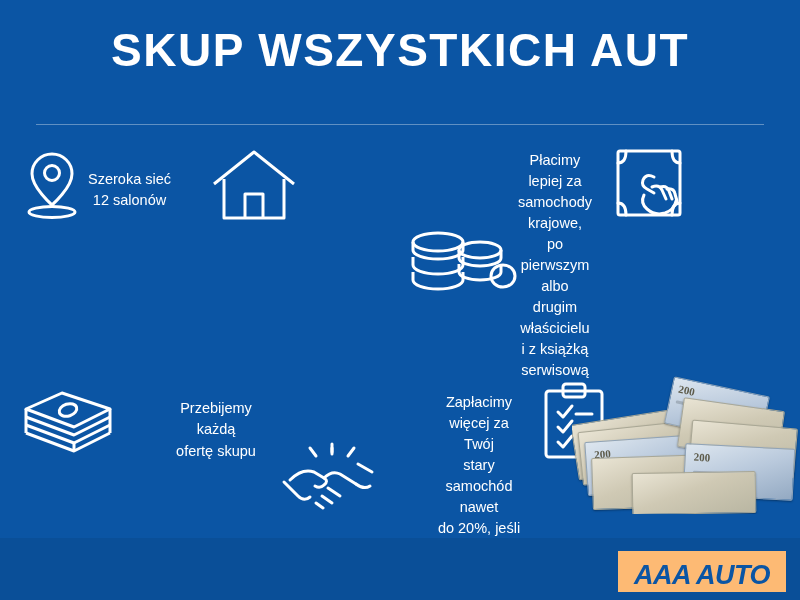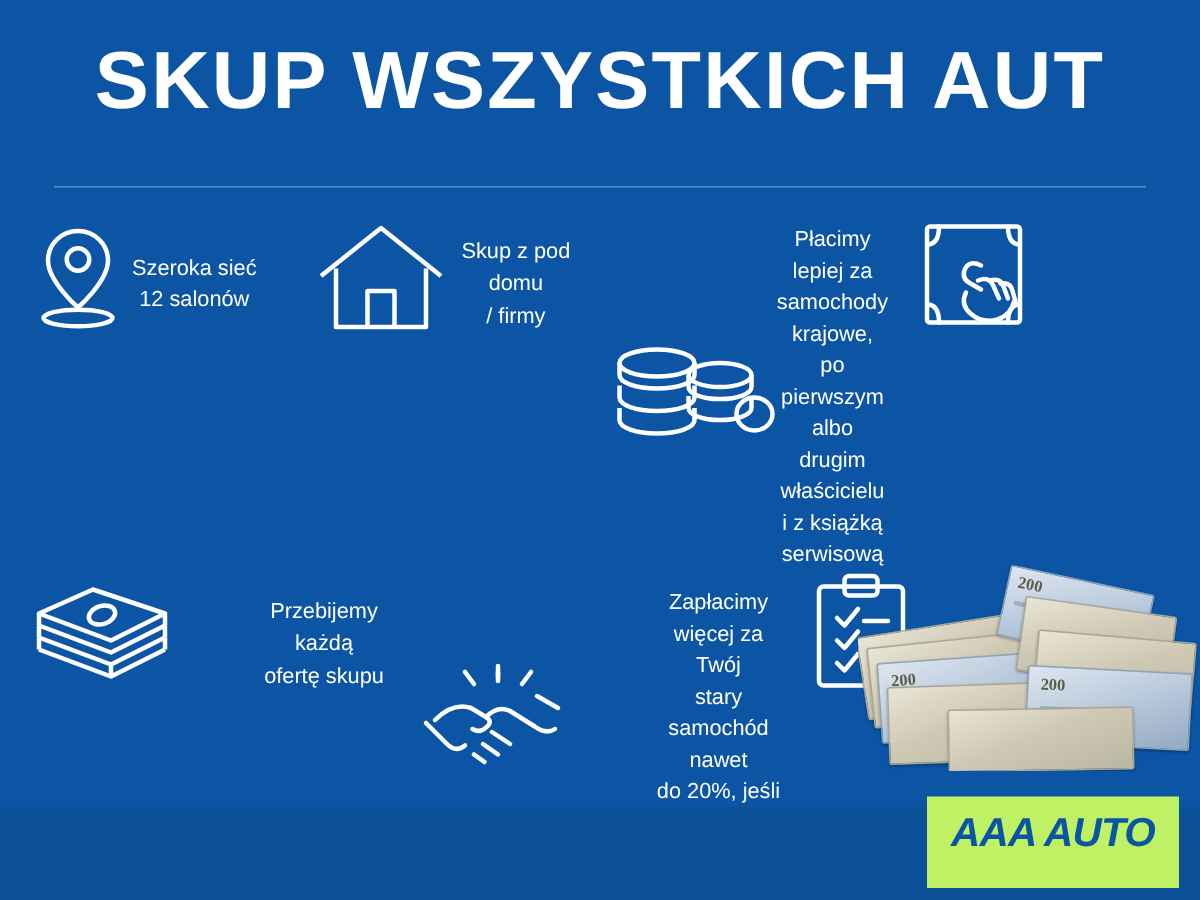--- a/index.html
+++ b/index.html
@@ -20,21 +20,21 @@
     background: #0b55a4;
     box-sizing: border-box;
   }
   .headline {
     position: absolute;
     top: 26px;
     left: 0;
     width: 800px;
     text-align: center;
     color: #ffffff;
-    font-size: 54px;
+    font-size: 46px;
     font-weight: bold;
     letter-spacing: 1.5px;
     line-height: 1.05;
     white-space: nowrap;
   }
   .divider {
     position: absolute;
     top: 124px;
     left: 36px;
     width: 728px;
@@ -137,22 +137,22 @@
   .otomoto-text {
     color: #ffffff;
     font-size: 25px;
     font-weight: bold;
     letter-spacing: 0.5px;
   }
   .aaa-logo {
     position: absolute;
     right: 14px;
     bottom: 8px;
-    background: #bef264;
-    padding: 9px 16px 21px 16px;
+    background: #fdba74;
+    padding: 9px 16px 1px 16px;
     display: flex;
     align-items: center;
   }
   .aaa-text {
     color: #0b55a4;
     font-size: 27px;
     font-weight: bold;
     font-style: italic;
     letter-spacing: -0.5px;
   }
@@ -182,22 +182,20 @@
     </div>
 
     <div class="cell">
       <div class="icon-box">
         <svg width="92" height="78" viewBox="0 0 92 78">
           <path d="M6 38 L46 6 L86 38" fill="none" stroke="#ffffff" stroke-width="3" stroke-linejoin="round"></path>
           <path d="M16 33 V72 H76 V33" fill="none" stroke="#ffffff" stroke-width="3" stroke-linejoin="round"></path>
           <path d="M37 72 V48 H55 V72" fill="none" stroke="#ffffff" stroke-width="3" stroke-linejoin="round"></path>
         </svg>
       </div>
-      <div class="caption">Skup z pod domu
-/ firmy</div>
     </div>
 
     <div class="cell">
       <div class="icon-box">
         <svg width="118" height="82" viewBox="0 0 118 82">
           <g fill="none" stroke="#ffffff" stroke-width="3">
             <ellipse cx="38" cy="22" rx="25" ry="9"></ellipse>
             <path d="M13 22 v8 c0 5 11 9 25 9 s25-4 25-9 v-8"></path>
             <path d="M13 37 v8 c0 5 11 9 25 9 s25-4 25-9 v-8"></path>
             <path d="M13 52 v8 c0 5 11 9 25 9 s25-4 25-9 v-8"></path>

